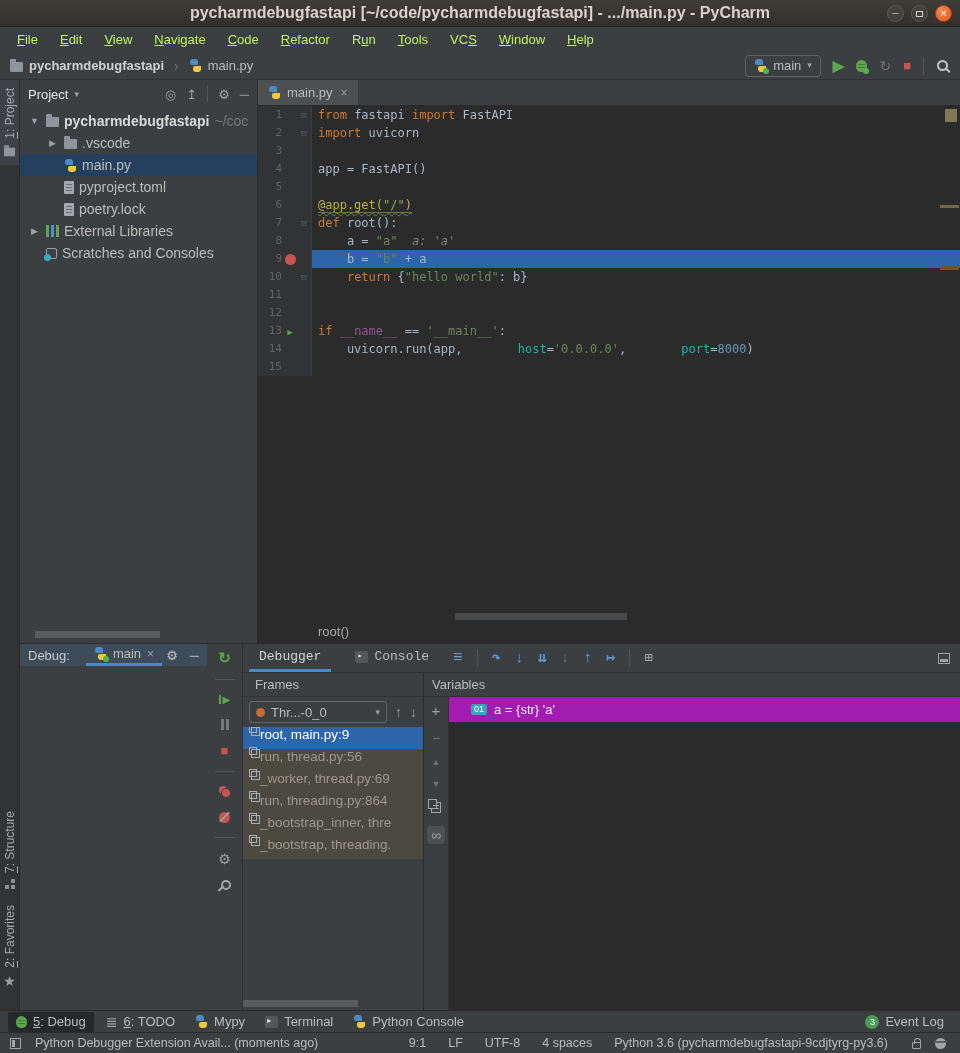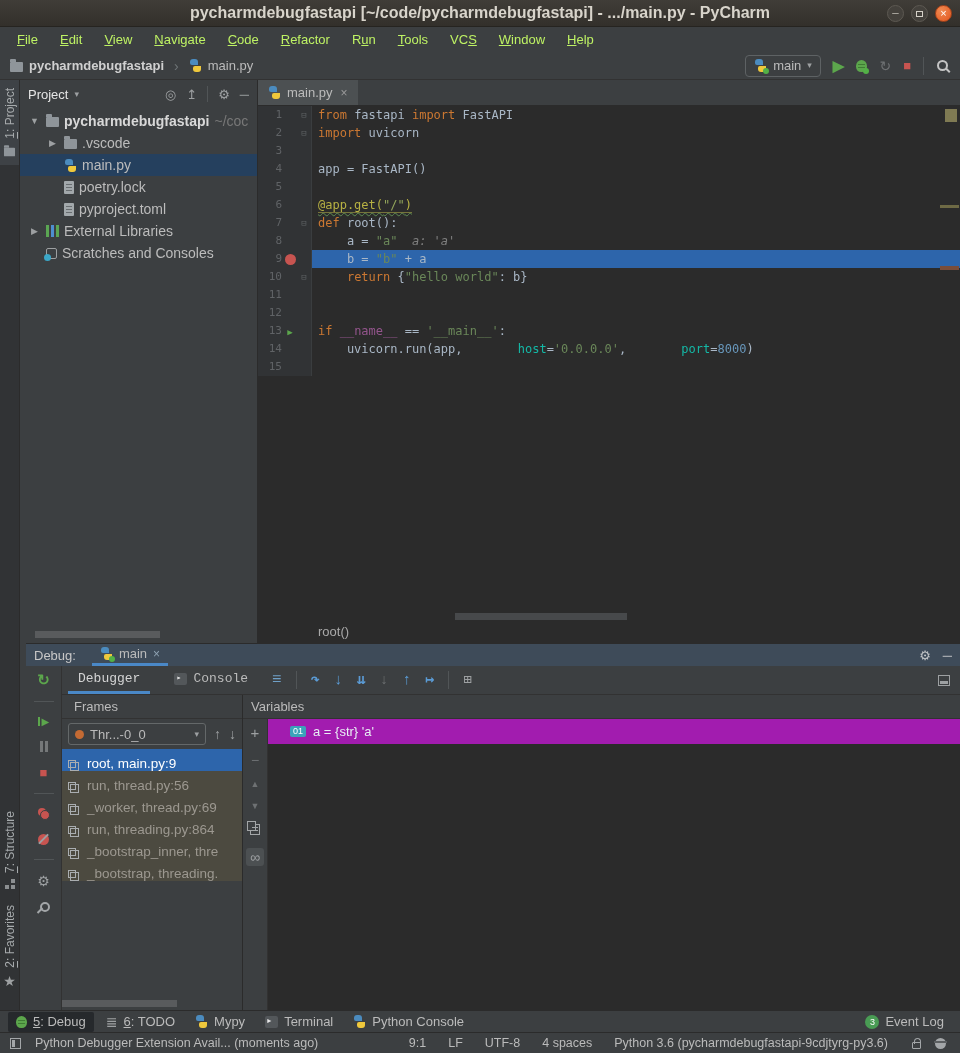--- a/index.html
+++ b/index.html
@@ -175,21 +175,21 @@
   .stripe-mark{ position:absolute; z-index:3; }
   .mark-inspect{ right:3px; top:3px; width:12px; height:13px; background:#7f7a53; }
   .mark-dash1{ right:1px; top:99px; width:19px; height:3px; background:#6e6a45; }
   .mark-dash2{ right:1px; top:160px; width:19px; height:4px; background:#7a4d39; }
   .e-hscroll{ height:7px; position:relative; flex:none; background:#2b2b2b; }
   .e-hscroll .thumb{ position:absolute; left:197px; width:172px; top:0; bottom:0; background:#47494b; }
   .e-breadcrumb{ height:23px; flex:none; display:flex; align-items:center; padding-left:60px;
     color:#a9a9a9; background:#2b2b2b; }
 
   
-  .debug{ height:367px; flex:none; display:flex; flex-direction:column; border-top:1px solid #2b2b2b;margin-left:6px; }
+  .debug{ height:367px; flex:none; display:flex; flex-direction:row; border-top:1px solid #2b2b2b; }
   .dbg-header{ height:22px; flex:none; background:#3e4b59; display:flex; align-items:center;
     padding:0 8px; gap:4px; }
   .dbg-title{ color:#c8c8c8; margin-right:12px; }
   .dbg-session{ display:flex; align-items:center; gap:6px; height:100%; padding:0 8px;
     border-bottom:3px solid #4a88c7; cursor:pointer; }
   .dbg-session .close{ color:#8fa2b2; font-size:12px; }
   .dbg-header .right{ margin-left:auto; display:flex; gap:12px; align-items:center; color:#c0c3c5; }
   .dbg-main{ flex:1; display:flex; min-height:0; }
   .dbg-lefttb{ width:36px; flex:none; background:#3c3f41; border-right:1px solid #323232;
     display:flex; flex-direction:column; align-items:center; padding-top:6px; gap:14px; }
@@ -213,21 +213,21 @@
     display:flex; flex-direction:column; position:relative; }
   .panel-head{ height:24px; flex:none; display:flex; align-items:center; padding:0 12px;
     color:#bbbbbb; border-bottom:1px solid #323232; }
   .thread-row{ height:30px; flex:none; display:flex; align-items:center; gap:8px; padding:0 6px; }
   .thread-dd{ flex:1; height:22px; border:1px solid #646869; border-radius:3px; display:flex;
     align-items:center; gap:6px; padding:0 6px; cursor:pointer; min-width:0; }
   .thr-dot{ width:9px; height:9px; border-radius:50%; background:#c46a33; flex:none; }
   .thread-dd .lbl{ white-space:nowrap; overflow:hidden; }
   .thread-dd .dda{ margin-left:auto; font-size:9px; color:#9da0a2; }
   .frames-list{ flex:1; overflow:hidden; }
-  .frow{ height:22px; display:flex; align-items:flex-end; gap:8px; padding-left:8px; cursor:pointer;
+  .frow{ height:22px; display:flex; align-items:flex-start; padding-left:8px; cursor:pointer;
     white-space:nowrap; font-size:13.5px; color:#b6bcc0; }
   .frow.sel{ background:#2d65ab; color:#ffffff; }
   .frow.lib{ background:#4c4a40; color:#9c9890; }
   .frames-hscroll{ position:absolute; left:0; bottom:3px; height:7px; width:100%; }
   .frames-hscroll .thumb{ position:absolute; left:0; width:115px; top:0; bottom:0; background:#595b5d; }
   .vars-col{ flex:1; display:flex; flex-direction:column; min-width:0; }
   .vars-body{ flex:1; display:flex; min-height:0; }
   .mini-tb{ width:25px; flex:none; background:#3c3f41; border-right:1px solid #323232;
     display:flex; flex-direction:column; align-items:center; padding-top:6px; gap:13px; }
   .mini-tb .pressed{ background:#4c5052; border-radius:3px; padding:2px 4px; }
@@ -358,26 +358,26 @@
                 <span class="tlabel">.vscode</span>
               </div>
               <div class="trow sel" style="padding-left: 26px;">
                 <span class="chev"></span>
                 <span class="ci ci-python"></span>
                 <span class="tlabel">main.py</span>
               </div>
               <div class="trow" style="padding-left: 26px;">
                 <span class="chev"></span>
                 <span class="ci ci-file"></span>
-                <span class="tlabel">poetry.lock</span>
+                <span class="tlabel">pyproject.toml</span>
               </div>
               <div class="trow" style="padding-left: 26px;">
                 <span class="chev"></span>
                 <span class="ci ci-file"></span>
-                <span class="tlabel">pyproject.toml</span>
+                <span class="tlabel">poetry.lock</span>
               </div>
               <div class="trow" style="padding-left: 8px;">
                 <span class="chev">▶</span>
                 <span class="ci ci-libraries"></span>
                 <span class="tlabel">External Libraries</span>
               </div>
               <div class="trow" style="padding-left: 8px;">
                 <span class="chev"></span>
                 <span class="ci ci-scratches"></span>
                 <span class="tlabel">Scratches and Consoles</span>

